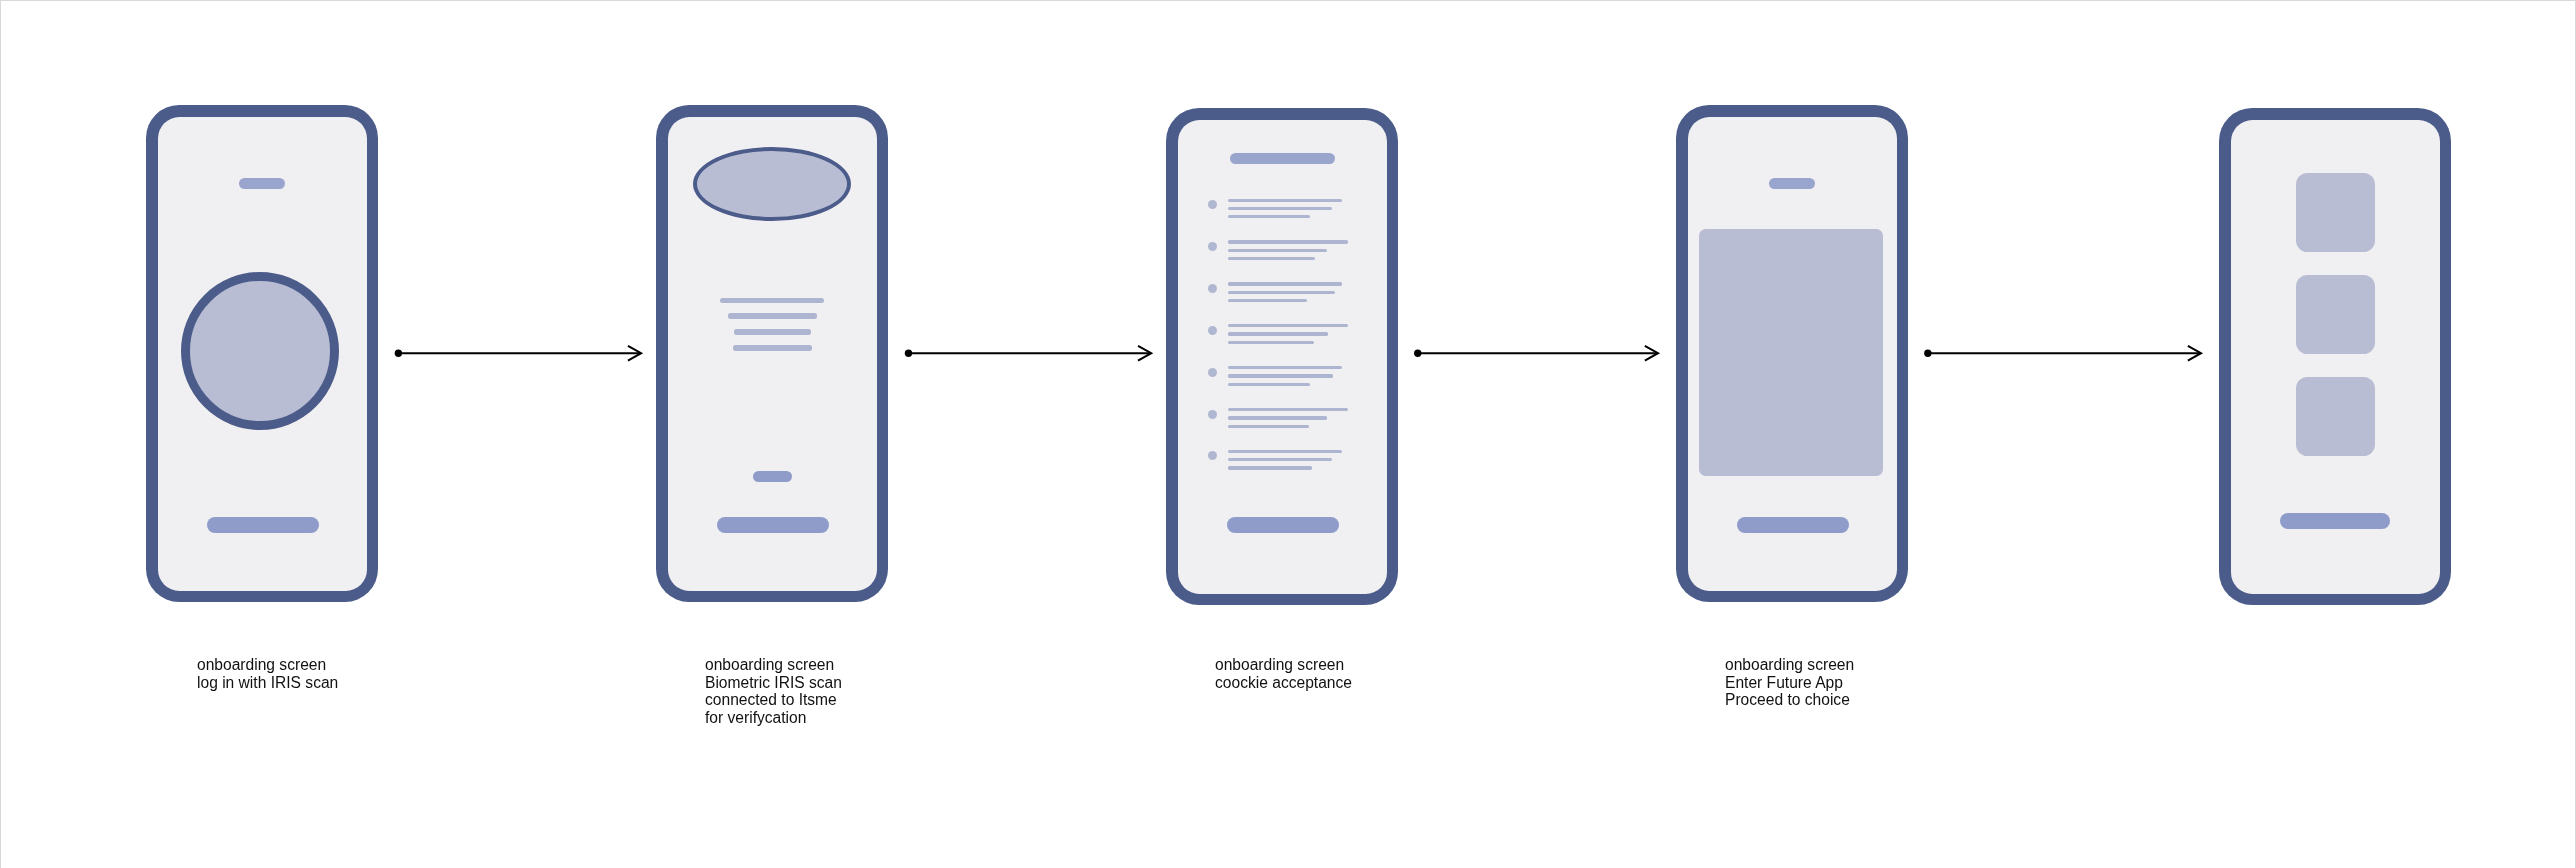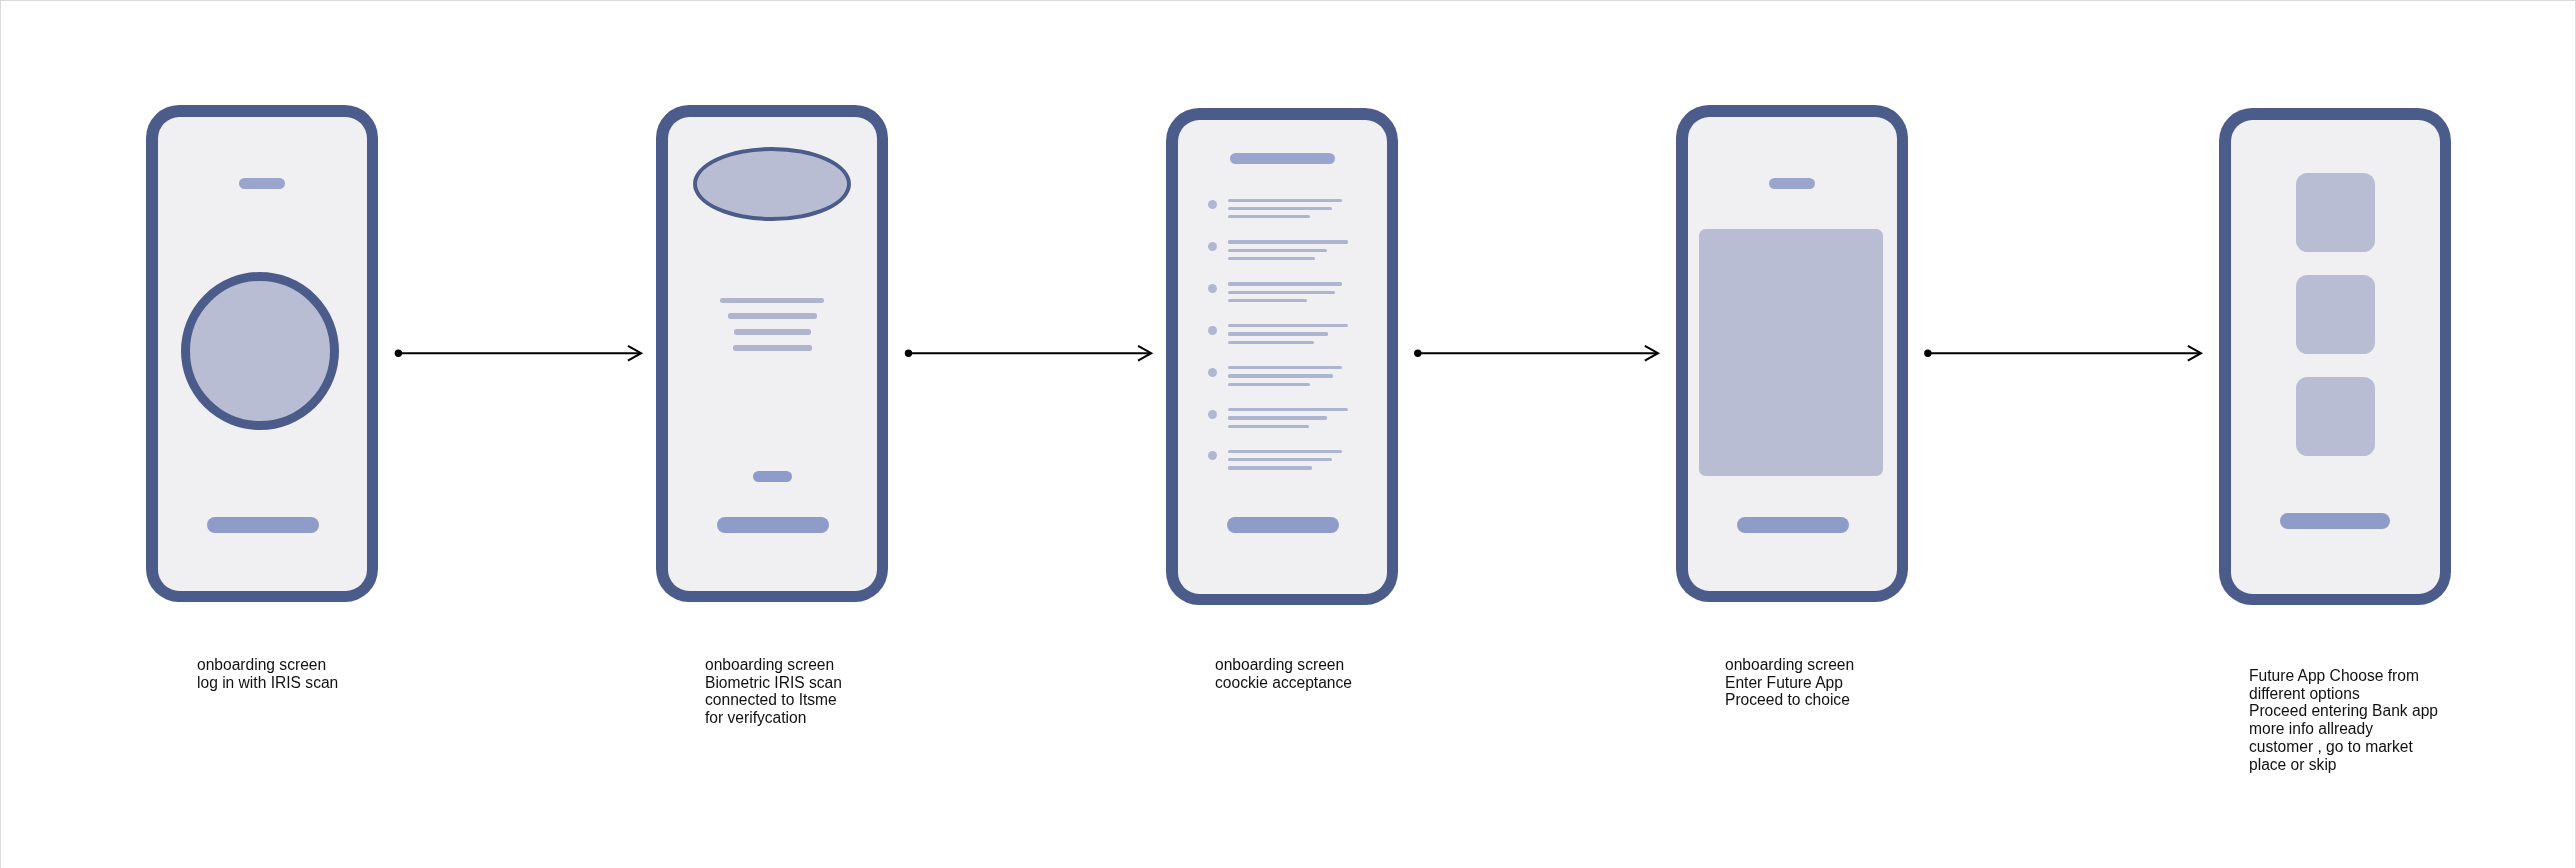--- a/index.html
+++ b/index.html
@@ -255,21 +255,15 @@
 log in with IRIS scan</div>
   <div class="caption" style="left:704px;  top:655px;">onboarding screen
 Biometric IRIS scan
 connected to Itsme
 for verifycation</div>
   <div class="caption" style="left:1214px; top:655px;">onboarding screen
 coockie acceptance</div>
   <div class="caption" style="left:1724px; top:655px;">onboarding screen
 Enter Future App
 Proceed to choice</div>
-  <div class="caption" style="left:2248px; top:666px;">Future App Choose from
-different options
-Proceed entering Bank app
-more info allready
-customer , go to market
-place or skip</div>
 
 </div>
 
 
 </body></html>

